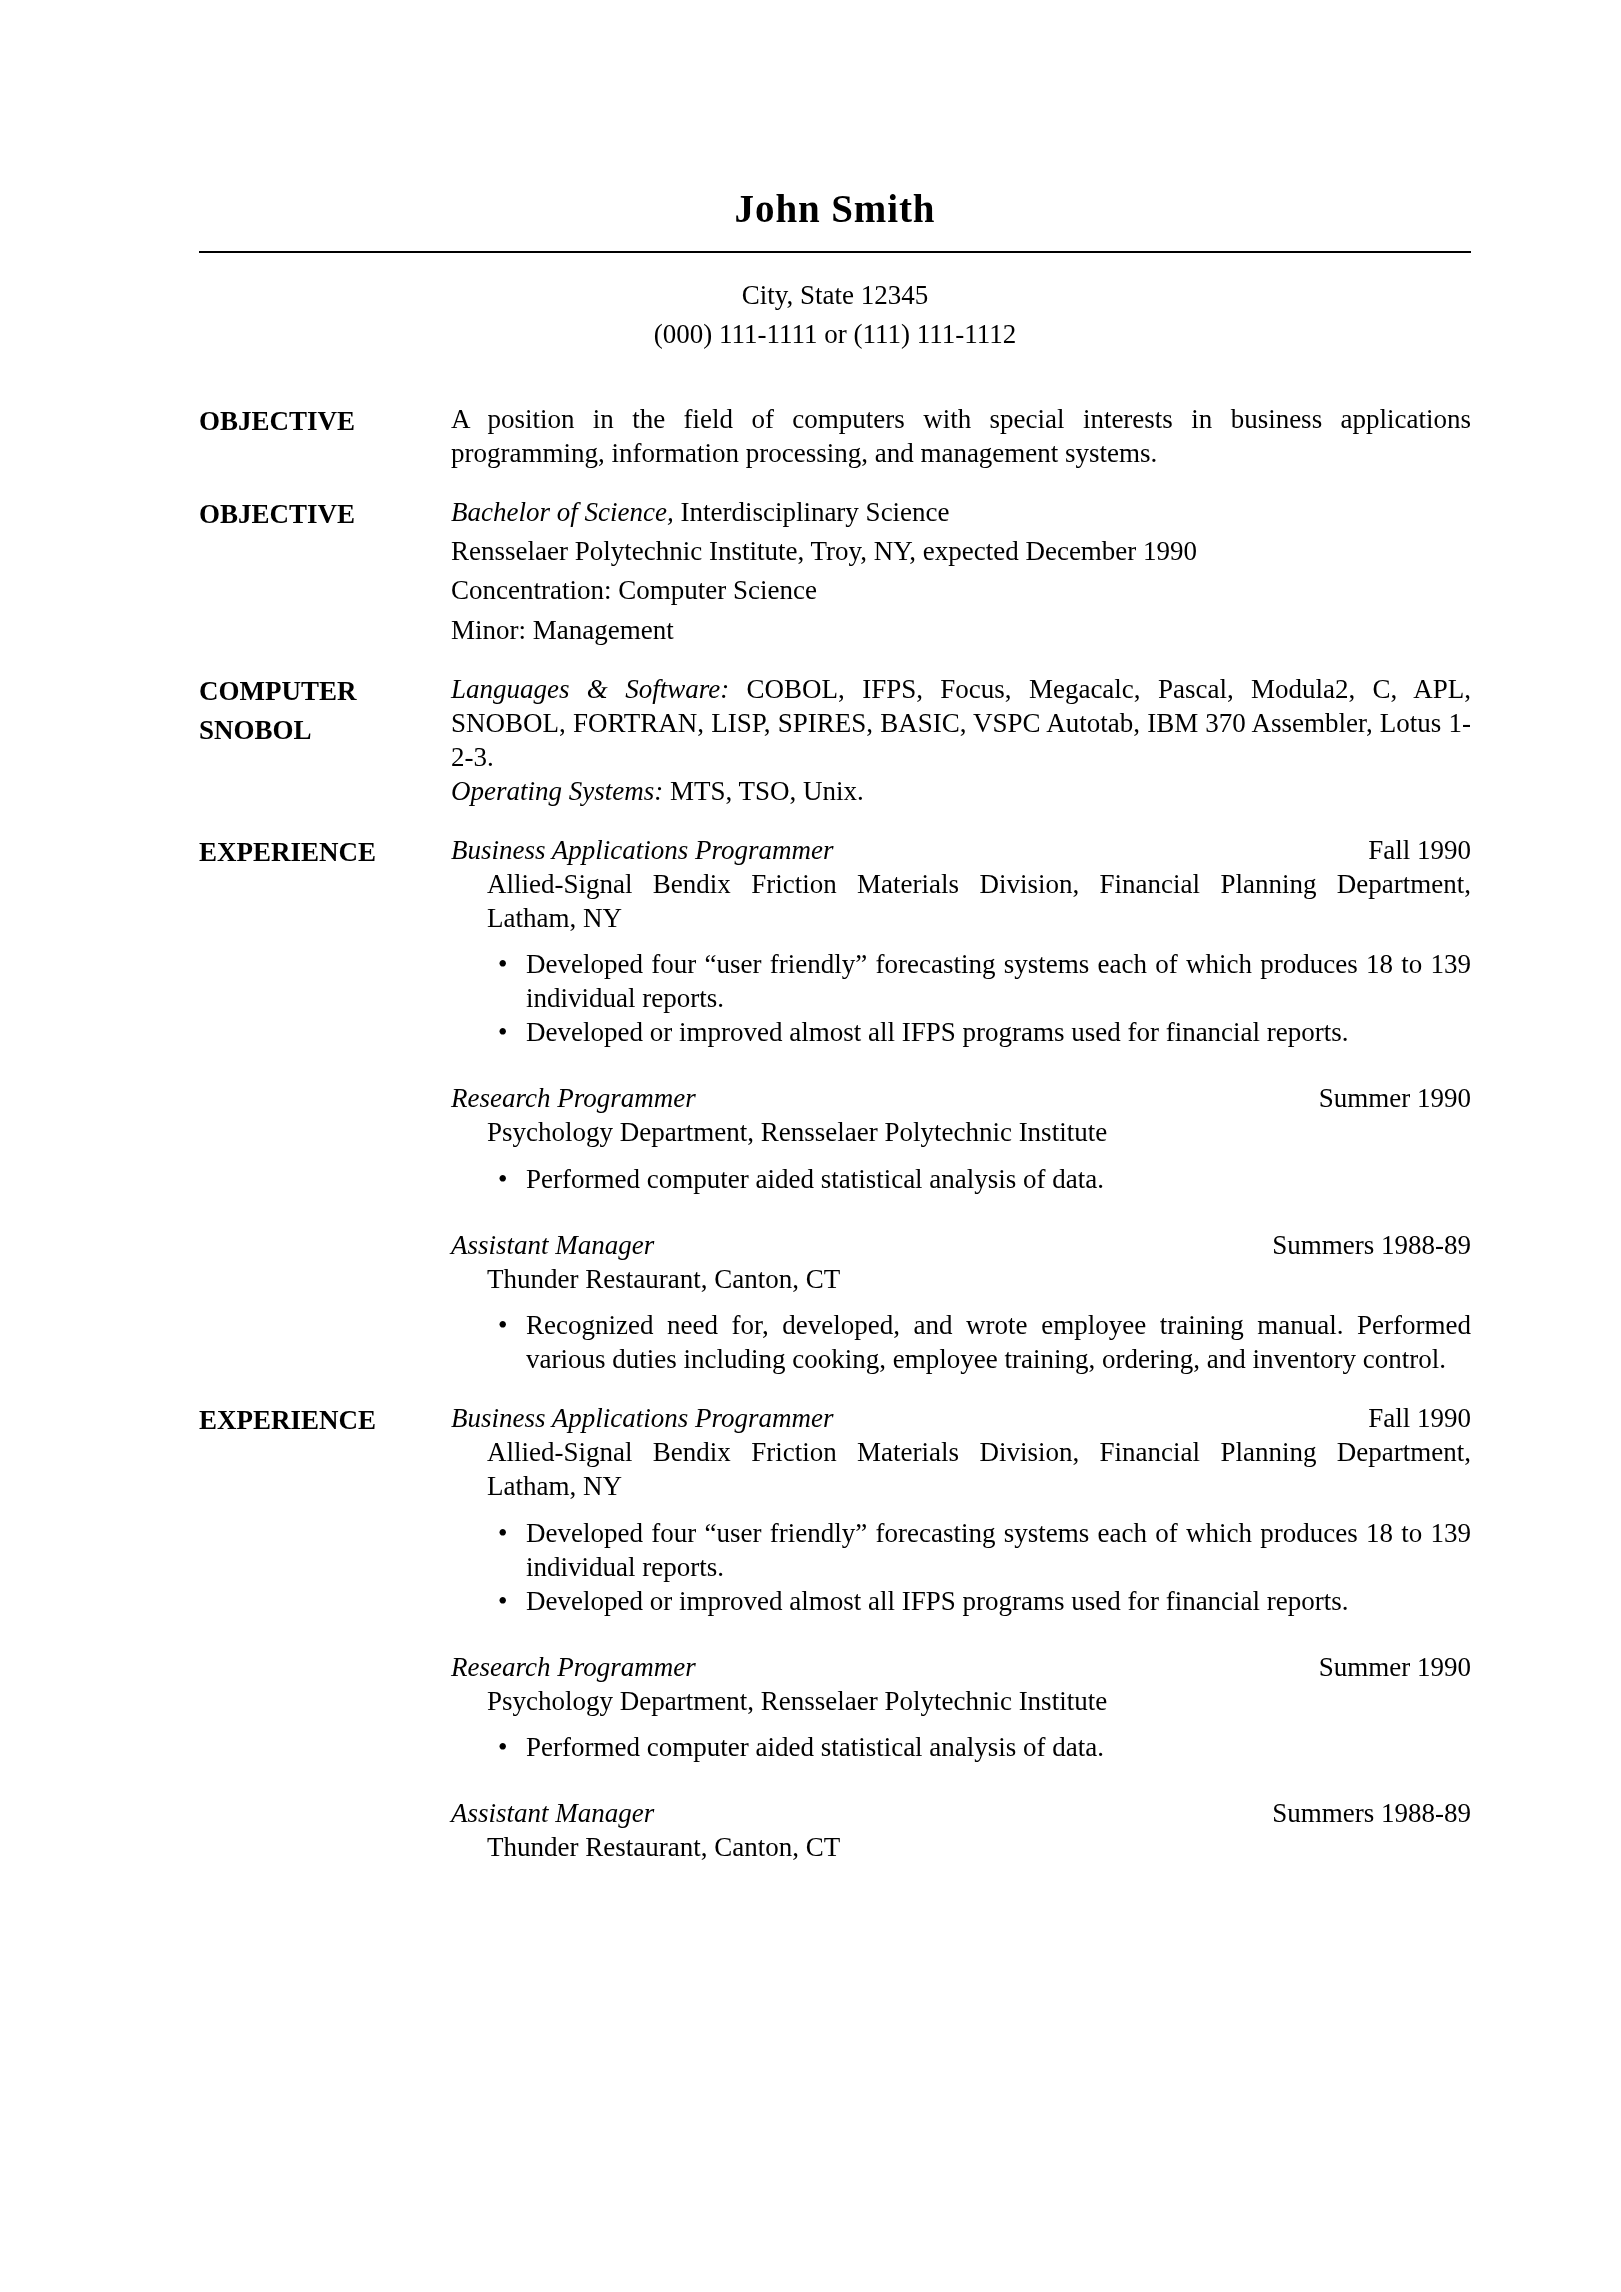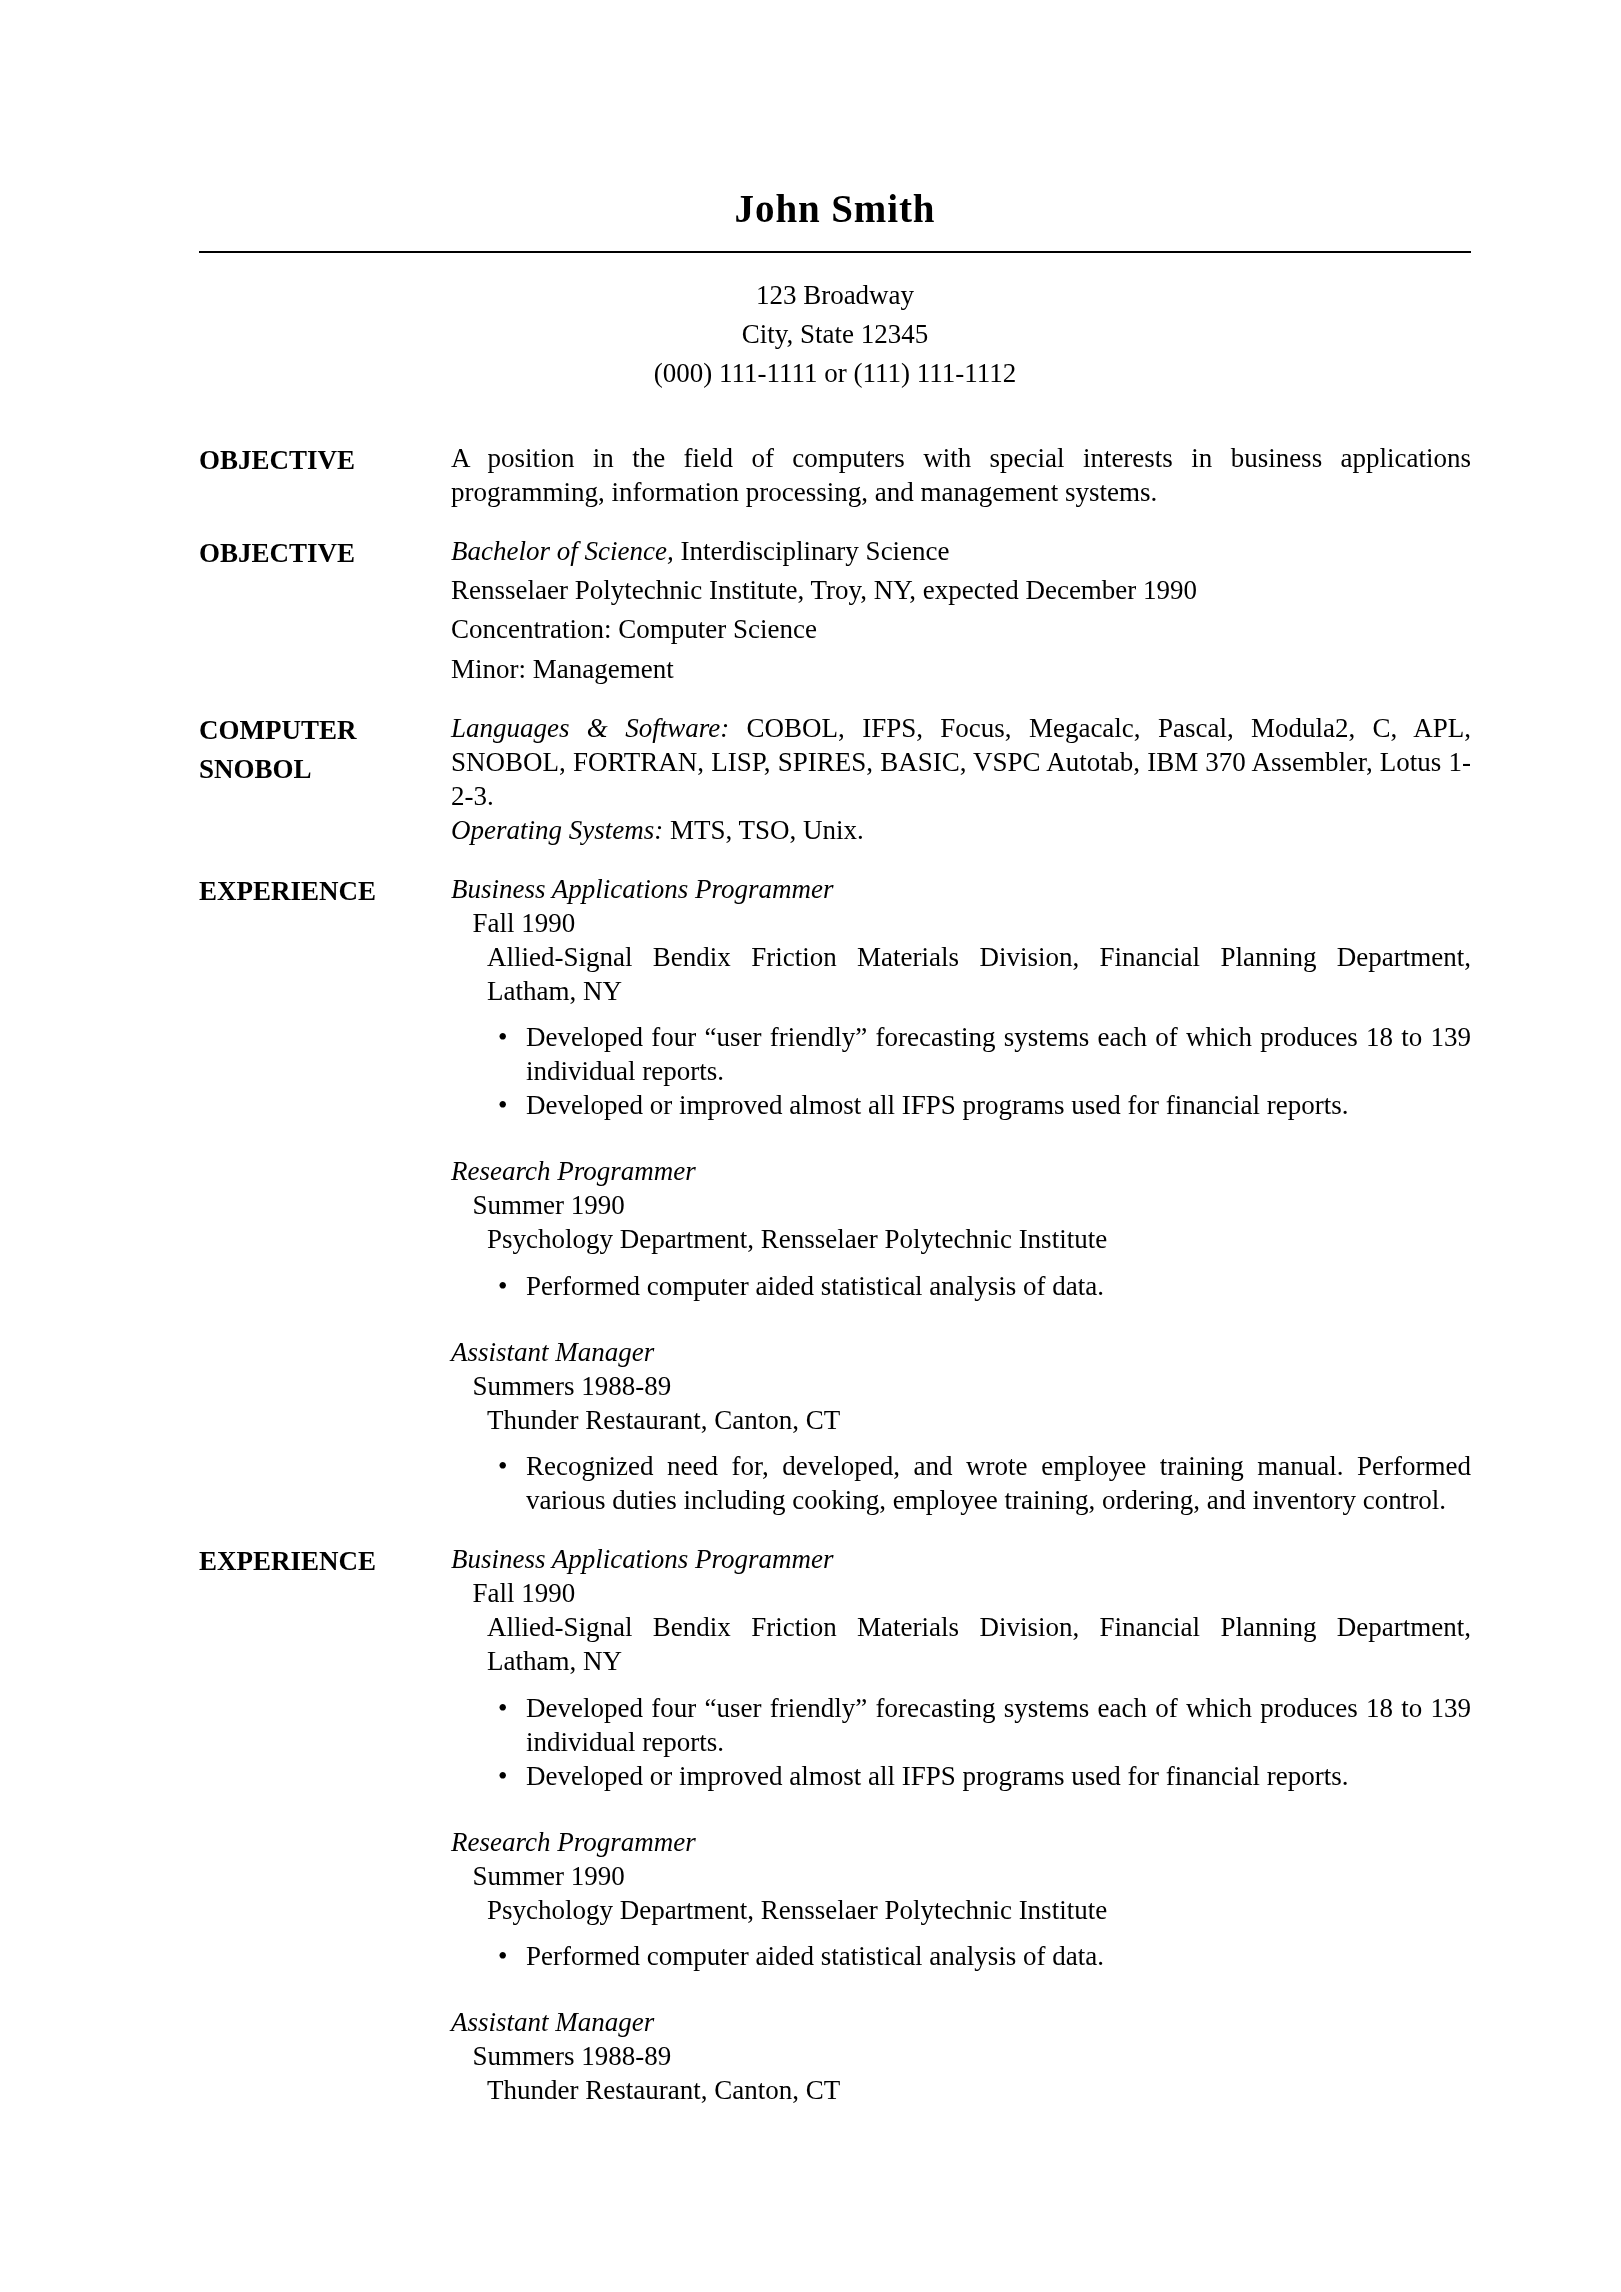--- a/index.html
+++ b/index.html
@@ -71,21 +71,20 @@
     font-style: italic;
     font-family: Liberation Serif, serif;
   }
   .job + .job {
     margin-top: 32px;
   }
   .job-head {
     display: flex;
     justify-content: space-between;
     align-items: baseline;
-    flex-direction: column;
   }
   .job-title {
     font-style: italic;
   }
   .job-date {
     white-space: nowrap;
     padding-left: 21.5px;
   }
   .job-employer {
     text-align: justify;
@@ -112,21 +111,20 @@
 </head>
 <body>
 
 <div class="page">
   <div class="content">
 
     <div class="doc-title">John Smith</div>
     <hr class="title-rule">
 
     <div class="contact">
-      <div>123 Broadway</div>
       <div>City, State 12345</div>
       <div>(000) 111-1111 or (111) 111-1112</div>
     </div>
 
     <div class="section first">
       <div class="sec-label">OBJECTIVE</div>
       <div class="sec-body">
         <div>A position in the field of computers with special interests in business applications programming, information processing, and management systems.</div>
       </div>
     </div>

